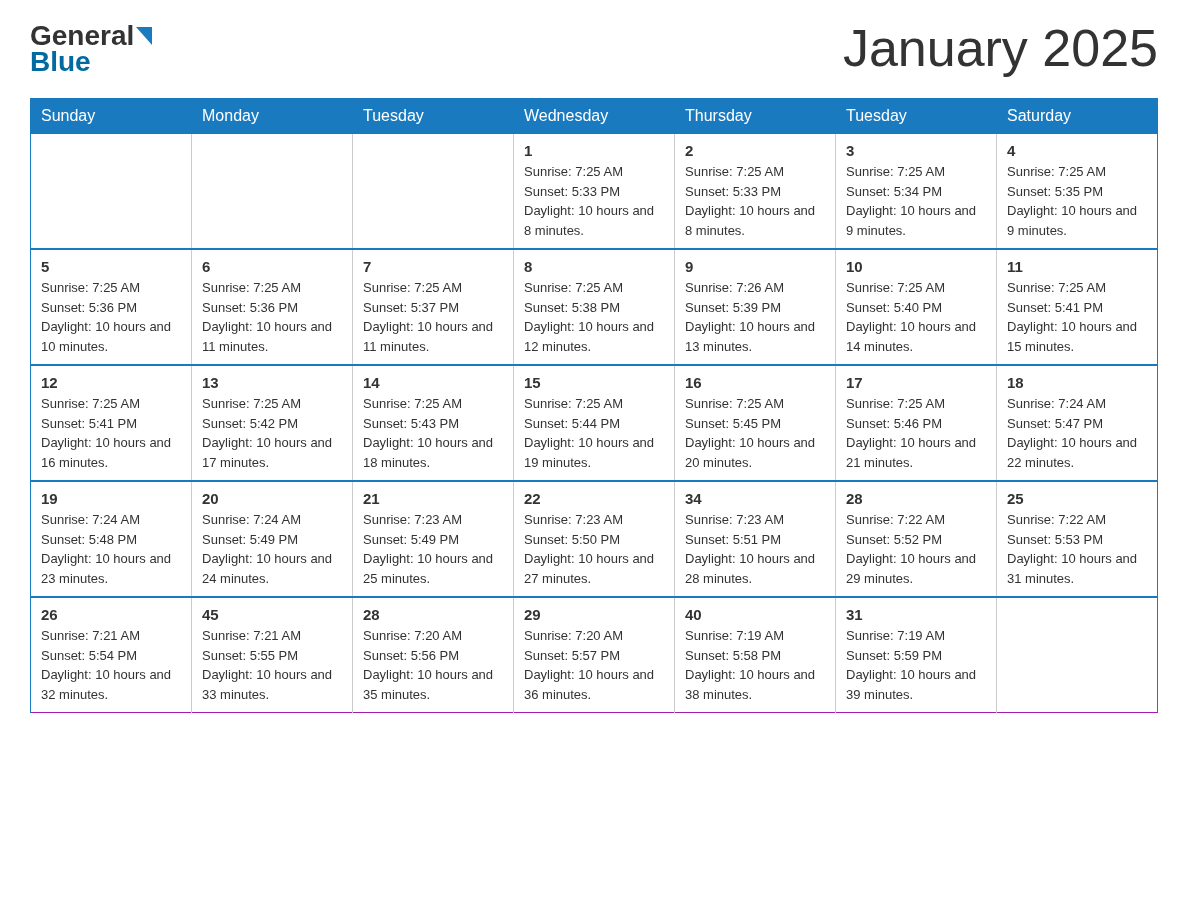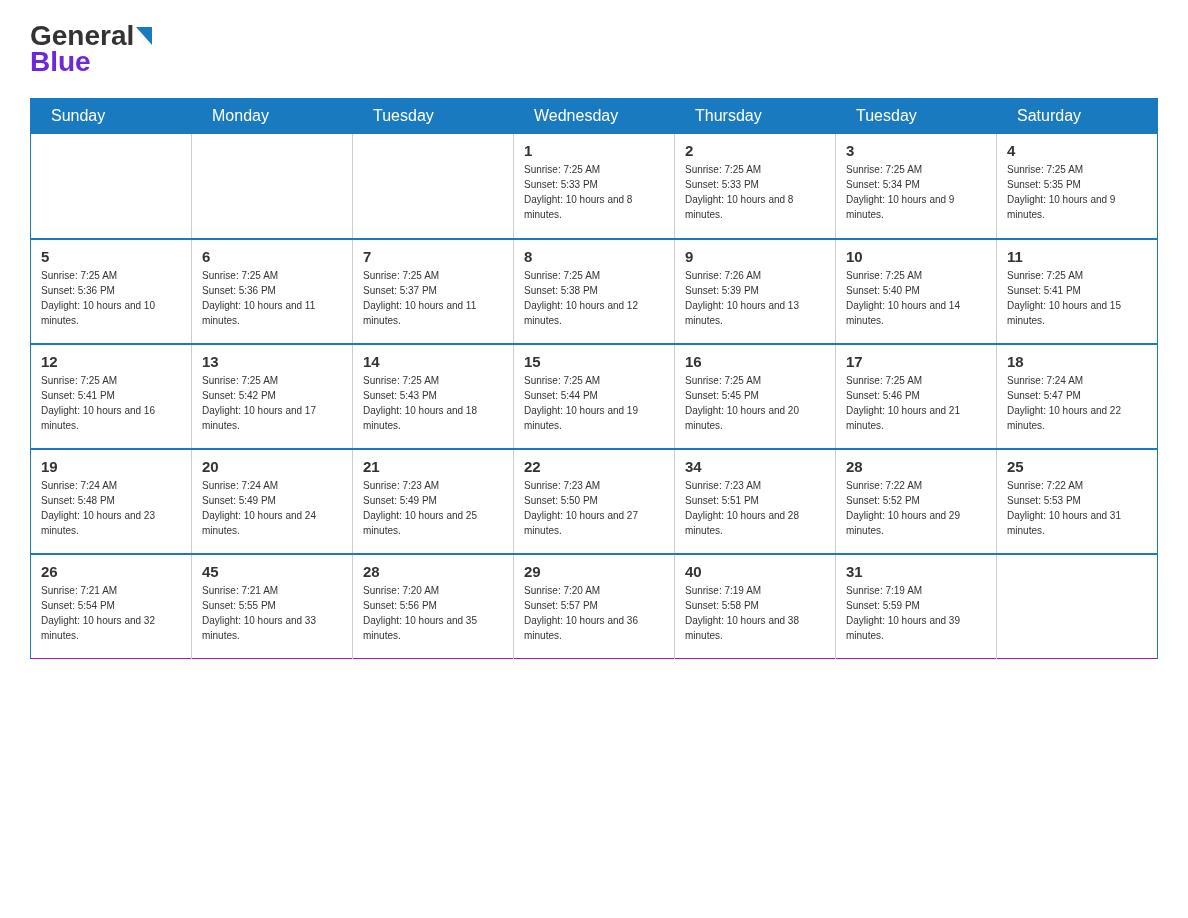--- a/index.html
+++ b/index.html
@@ -18,21 +18,21 @@
       gap: 8px;
     }
     .logo-text-general {
       font-size: 28px;
       font-weight: bold;
       color: #333;
     }
     .logo-text-blue {
       font-size: 28px;
       font-weight: bold;
-      color: #6d28d9;
+      color: #0369a1;
     }
     .logo-wrapper {
       display: flex;
       flex-direction: column;
     }
     .logo-line1 {
       display: flex;
       align-items: center;
     }
     .title-section {
@@ -53,21 +53,21 @@
       width: 100%;
       border-collapse: collapse;
     }
     thead tr {
       background-color: #1a7abf;
     }
     thead th {
       color: #fff;
       font-size: 16px;
       font-weight: normal;
-      padding: 8px 20px;
+      padding: 8px 10px;
       text-align: left;
       border: 1px solid #1a7abf;
     }
     tbody tr {
       border-bottom: 2px solid #1a7abf;
     }
     tbody td {
       vertical-align: top;
       padding: 8px 10px;
       border-left: 1px solid #ccc;
@@ -85,21 +85,21 @@
       border-right: 1px solid #1a7abf;
     }
     .day-number {
       font-size: 15px;
       font-weight: bold;
       color: #333;
       display: block;
       margin-bottom: 3px;
     }
     .day-info {
-      font-size: 10px;
+      font-size: 13px;
       color: #333;
       line-height: 1.5;
     }
     tbody tr:last-child {
       border-bottom: 1px solid #a21caf;
     }
   </style>
 </head>
 <body>
 
@@ -107,20 +107,21 @@
   <div class="logo-wrapper">
     <div class="logo-line1">
       <span class="logo-text-general">General</span>
       <div style="display:flex; flex-direction:column; align-items:flex-start; margin-left:2px;">
         <div style="width:0;height:0;border-left:16px solid transparent;border-right:0;border-top:18px solid #1a7abf;margin-bottom:1px;"></div>
       </div>
     </div>
     <span class="logo-text-blue" style="margin-top:-6px;">Blue</span>
   </div>
   <div class="title-section">
+    <div class="calendar-title">January 2025</div>
   </div>
 </div>
 
 <table>
   <thead>
     <tr>
       <th>Sunday</th>
       <th>Monday</th>
       <th>Tuesday</th>
       <th>Wednesday</th>

